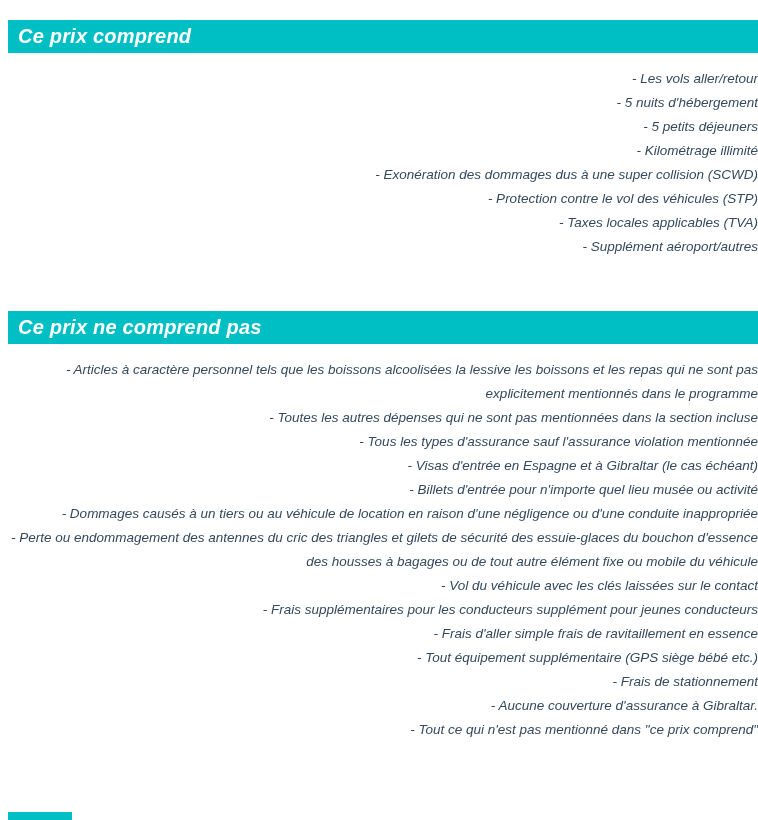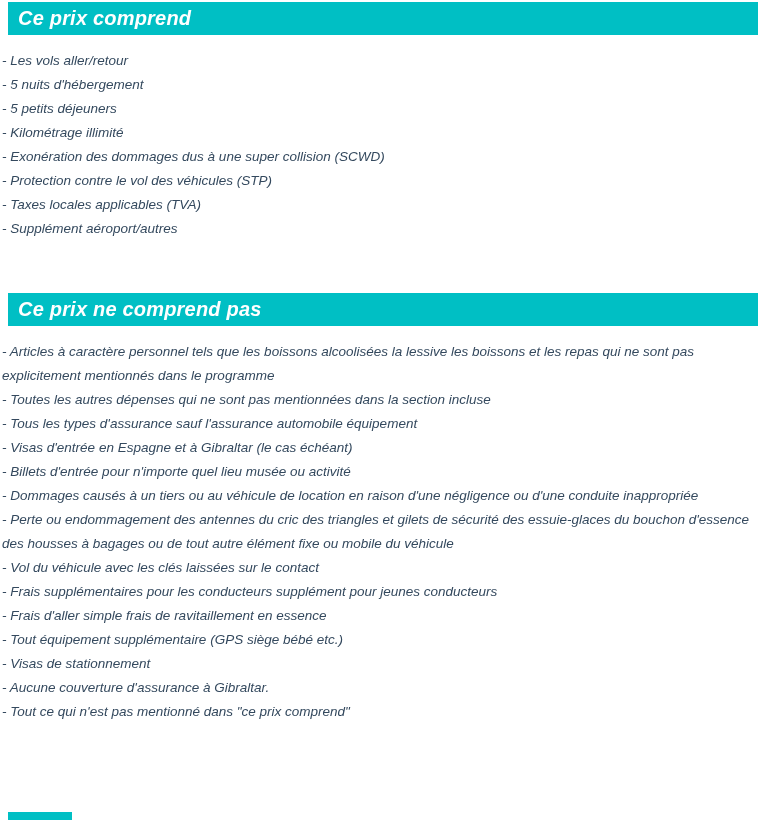--- a/index.html
+++ b/index.html
@@ -14,21 +14,21 @@
   }
   body {
     position: relative;
     width: 758px;
     height: 820px;
     overflow: hidden;
     background: #ffffff;
     font-family: "Liberation Sans", sans-serif;
   }
   .page { width: 100%; height: 100%; }
-  .section:first-of-type { margin-top: 2px; }
+  .section:first-of-type { margin-top: 20px; }
   .section + .section { margin-top: 52px; }
   .bar {
     margin-left: 8px;
     width: calc(100% - 8px);
     height: 33px;
     background: var(--accent);
     display: flex;
     align-items: center;
     padding-left: 10px;
   }
@@ -37,20 +37,21 @@
     font-size: 20px;
     font-weight: bold;
     font-style: italic;
     color: var(--header-text-color);
     letter-spacing: 0.2px;
   }
   .items {
     margin-top: 14px;
     padding-left: 2px;
     padding-right: 0;
+    text-align: right;
   }
   .item {
     margin: 0;
     font-size: 13.5px;
     font-style: italic;
     line-height: 24px;
     color: var(--body-text-color);
   }
   .partial-bar {
     position: absolute;
@@ -82,30 +83,30 @@
       </div>
   </section>
 
   <section class="section">
     <header class="bar">
       <h2 class="bar-title">Ce prix ne comprend pas</h2>
     </header>
     <div class="items">
         <p class="item">- Articles à caractère personnel tels que les boissons alcoolisées la lessive les boissons et les repas qui ne sont pas explicitement mentionnés dans le programme</p>
         <p class="item">- Toutes les autres dépenses qui ne sont pas mentionnées dans la section incluse</p>
-        <p class="item">- Tous les types d'assurance sauf l'assurance automobile équipement</p>
+        <p class="item">- Tous les types d'assurance sauf l'assurance violation mentionnée</p>
         <p class="item">- Visas d'entrée en Espagne et à Gibraltar (le cas échéant)</p>
         <p class="item">- Billets d'entrée pour n'importe quel lieu musée ou activité</p>
         <p class="item">- Dommages causés à un tiers ou au véhicule de location en raison d'une négligence ou d'une conduite inappropriée</p>
         <p class="item">- Perte ou endommagement des antennes du cric des triangles et gilets de sécurité des essuie-glaces du bouchon d'essence des housses à bagages ou de tout autre élément fixe ou mobile du véhicule</p>
         <p class="item">- Vol du véhicule avec les clés laissées sur le contact</p>
         <p class="item">- Frais supplémentaires pour les conducteurs supplément pour jeunes conducteurs</p>
         <p class="item">- Frais d'aller simple frais de ravitaillement en essence</p>
         <p class="item">- Tout équipement supplémentaire (GPS siège bébé etc.)</p>
-        <p class="item">- Visas de stationnement</p>
+        <p class="item">- Frais de stationnement</p>
         <p class="item">- Aucune couverture d'assurance à Gibraltar.</p>
         <p class="item">- Tout ce qui n'est pas mentionné dans "ce prix comprend"</p>
       </div>
   </section>
 
   <div class="partial-bar"></div>
 
 </div>
 
 </body></html>

